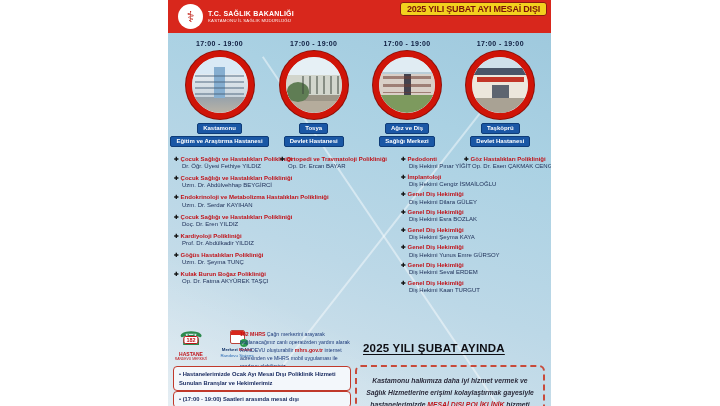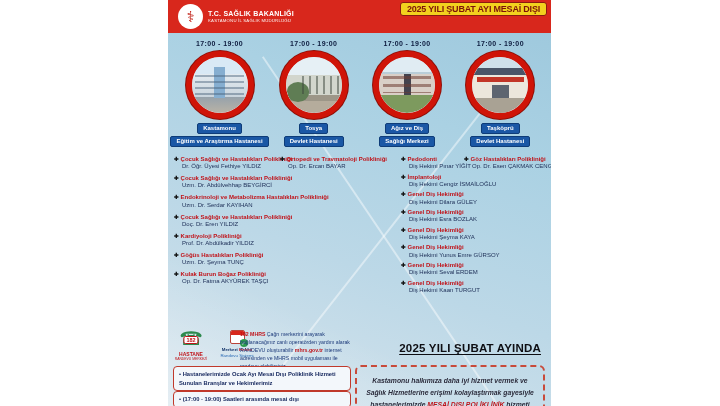--- a/index.html
+++ b/index.html
@@ -81,21 +81,21 @@
   .cal-text { margin-top:3px; font-size:4.4px; line-height:1.25; }
   .cal-text .w1 { color:#15366b; font-weight:bold; }
   .cal-text .w2 { color:#c01218; font-weight:bold; }
   .cal-text .w3 { color:#2a6bb5; display:block; }
   .info { position:absolute; left:72px; top:5px; width:116px; font-size:5.2px; line-height:1.55; color:#1d3a7a; }
   .info .hl { color:#c01218; font-weight:bold; }
   .box { position:absolute; left:5px; width:178px; background:#f3f7fb; border:1.5px solid #c0392b; border-radius:4px;
          color:#13255c; font-weight:bold; font-size:5.8px; line-height:1.5; padding:3px 5px; }
   .box1 { top:41px; }
   .box2 { top:66px; }
-  .right-title { position:absolute; left:195px; top:17px; width:178px; text-align:right; color:#0d0d12;
+  .right-title { position:absolute; left:195px; top:17px; width:178px; text-align:left; color:#0d0d12;
                  font-size:11.5px; font-weight:bold; letter-spacing:.2px; text-decoration:underline;
                  text-underline-offset:2px; white-space:nowrap; }
   .right-box { position:absolute; left:187px; top:40px; width:190px; border:2px dashed #c84a3a; border-radius:6px;
                padding:8px 6px; font-size:6.8px; font-style:italic; font-weight:bold; color:#2c2c3c;
                text-align:center; line-height:1.75; }
   .right-box .hl2 { color:#c01218; text-decoration:underline; }
 </style>
 </head>
 <body>
 

